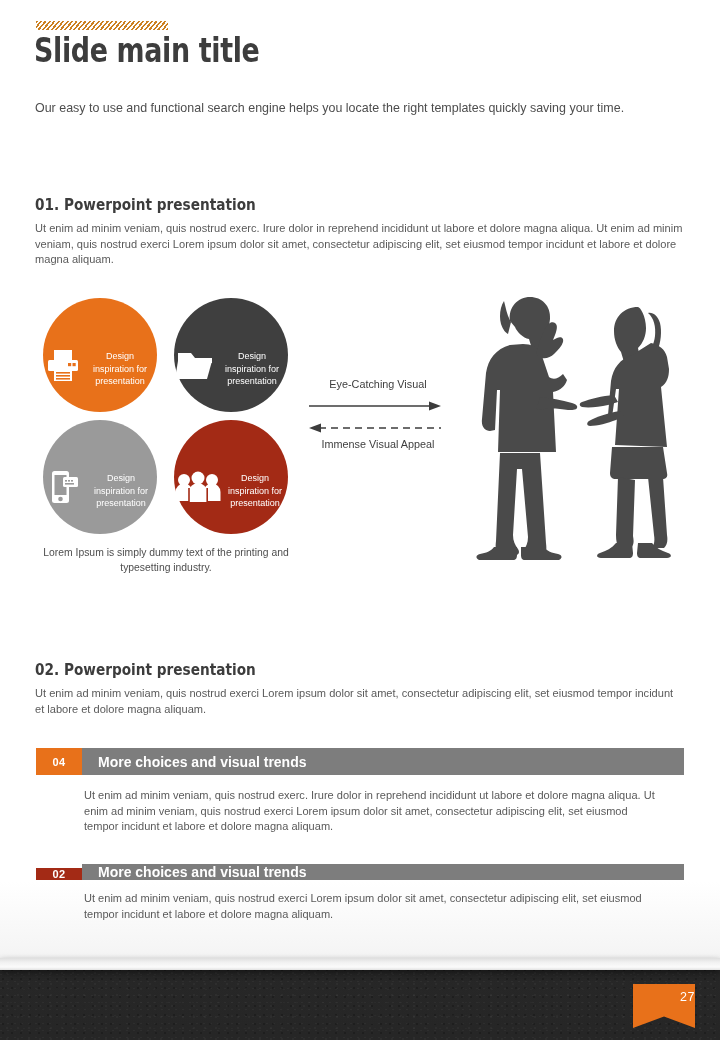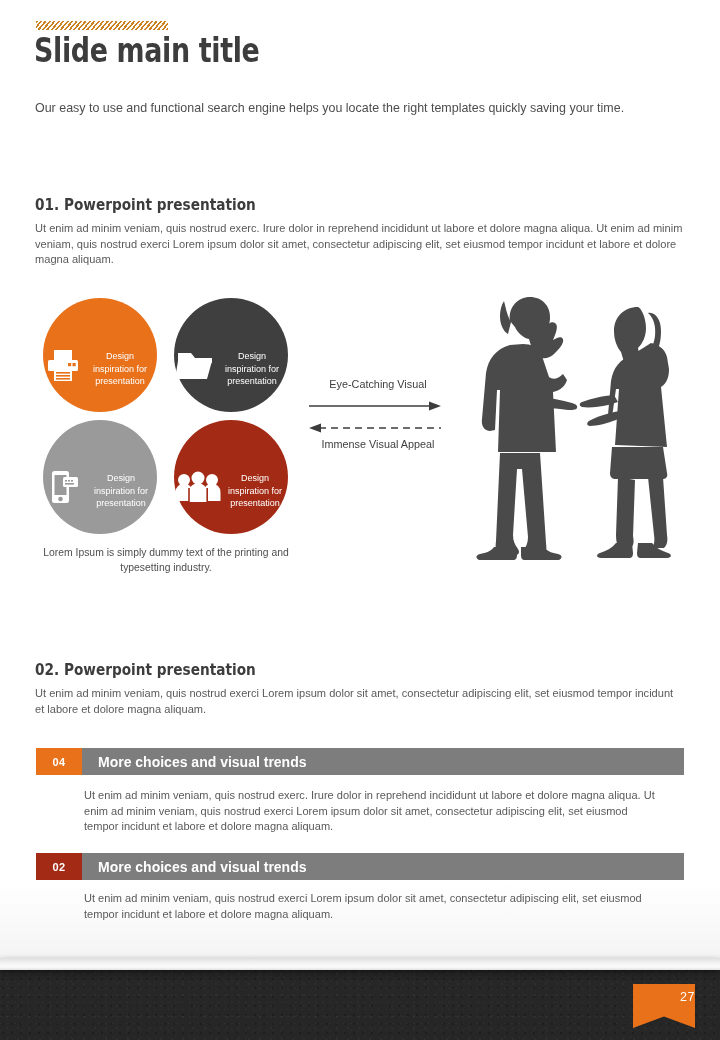--- a/index.html
+++ b/index.html
@@ -124,21 +124,21 @@
     color: #fff; font-size: 11px; font-weight: 700; letter-spacing: .4px;
   }
   .numbar .bar {
     flex: 1; background: #7d7d7d;
     display: flex; align-items: center; padding-left: 16px;
     color: #ffffff; font-size: 14px; font-weight: 700;
     transform-origin: left center;
   }
   #bar1 { top: 748px; }
   #bar1 .num { background: #e8711a; }
-  #bar2 { top: 853px; }
+  #bar2 { top: 853px; align-items: flex-end; }
   #bar2 .num { background: #a32a15; }
 
   .bar-body {
     position: absolute; left: 84px; width: 600px;
     font-size: 11.5px; line-height: 15.6px; color: #5a5a5a;
     transform: scaleX(0.96); transform-origin: left center;
   }
   #body1 { top: 788px; }
   #body2 { top: 891px; }
 

